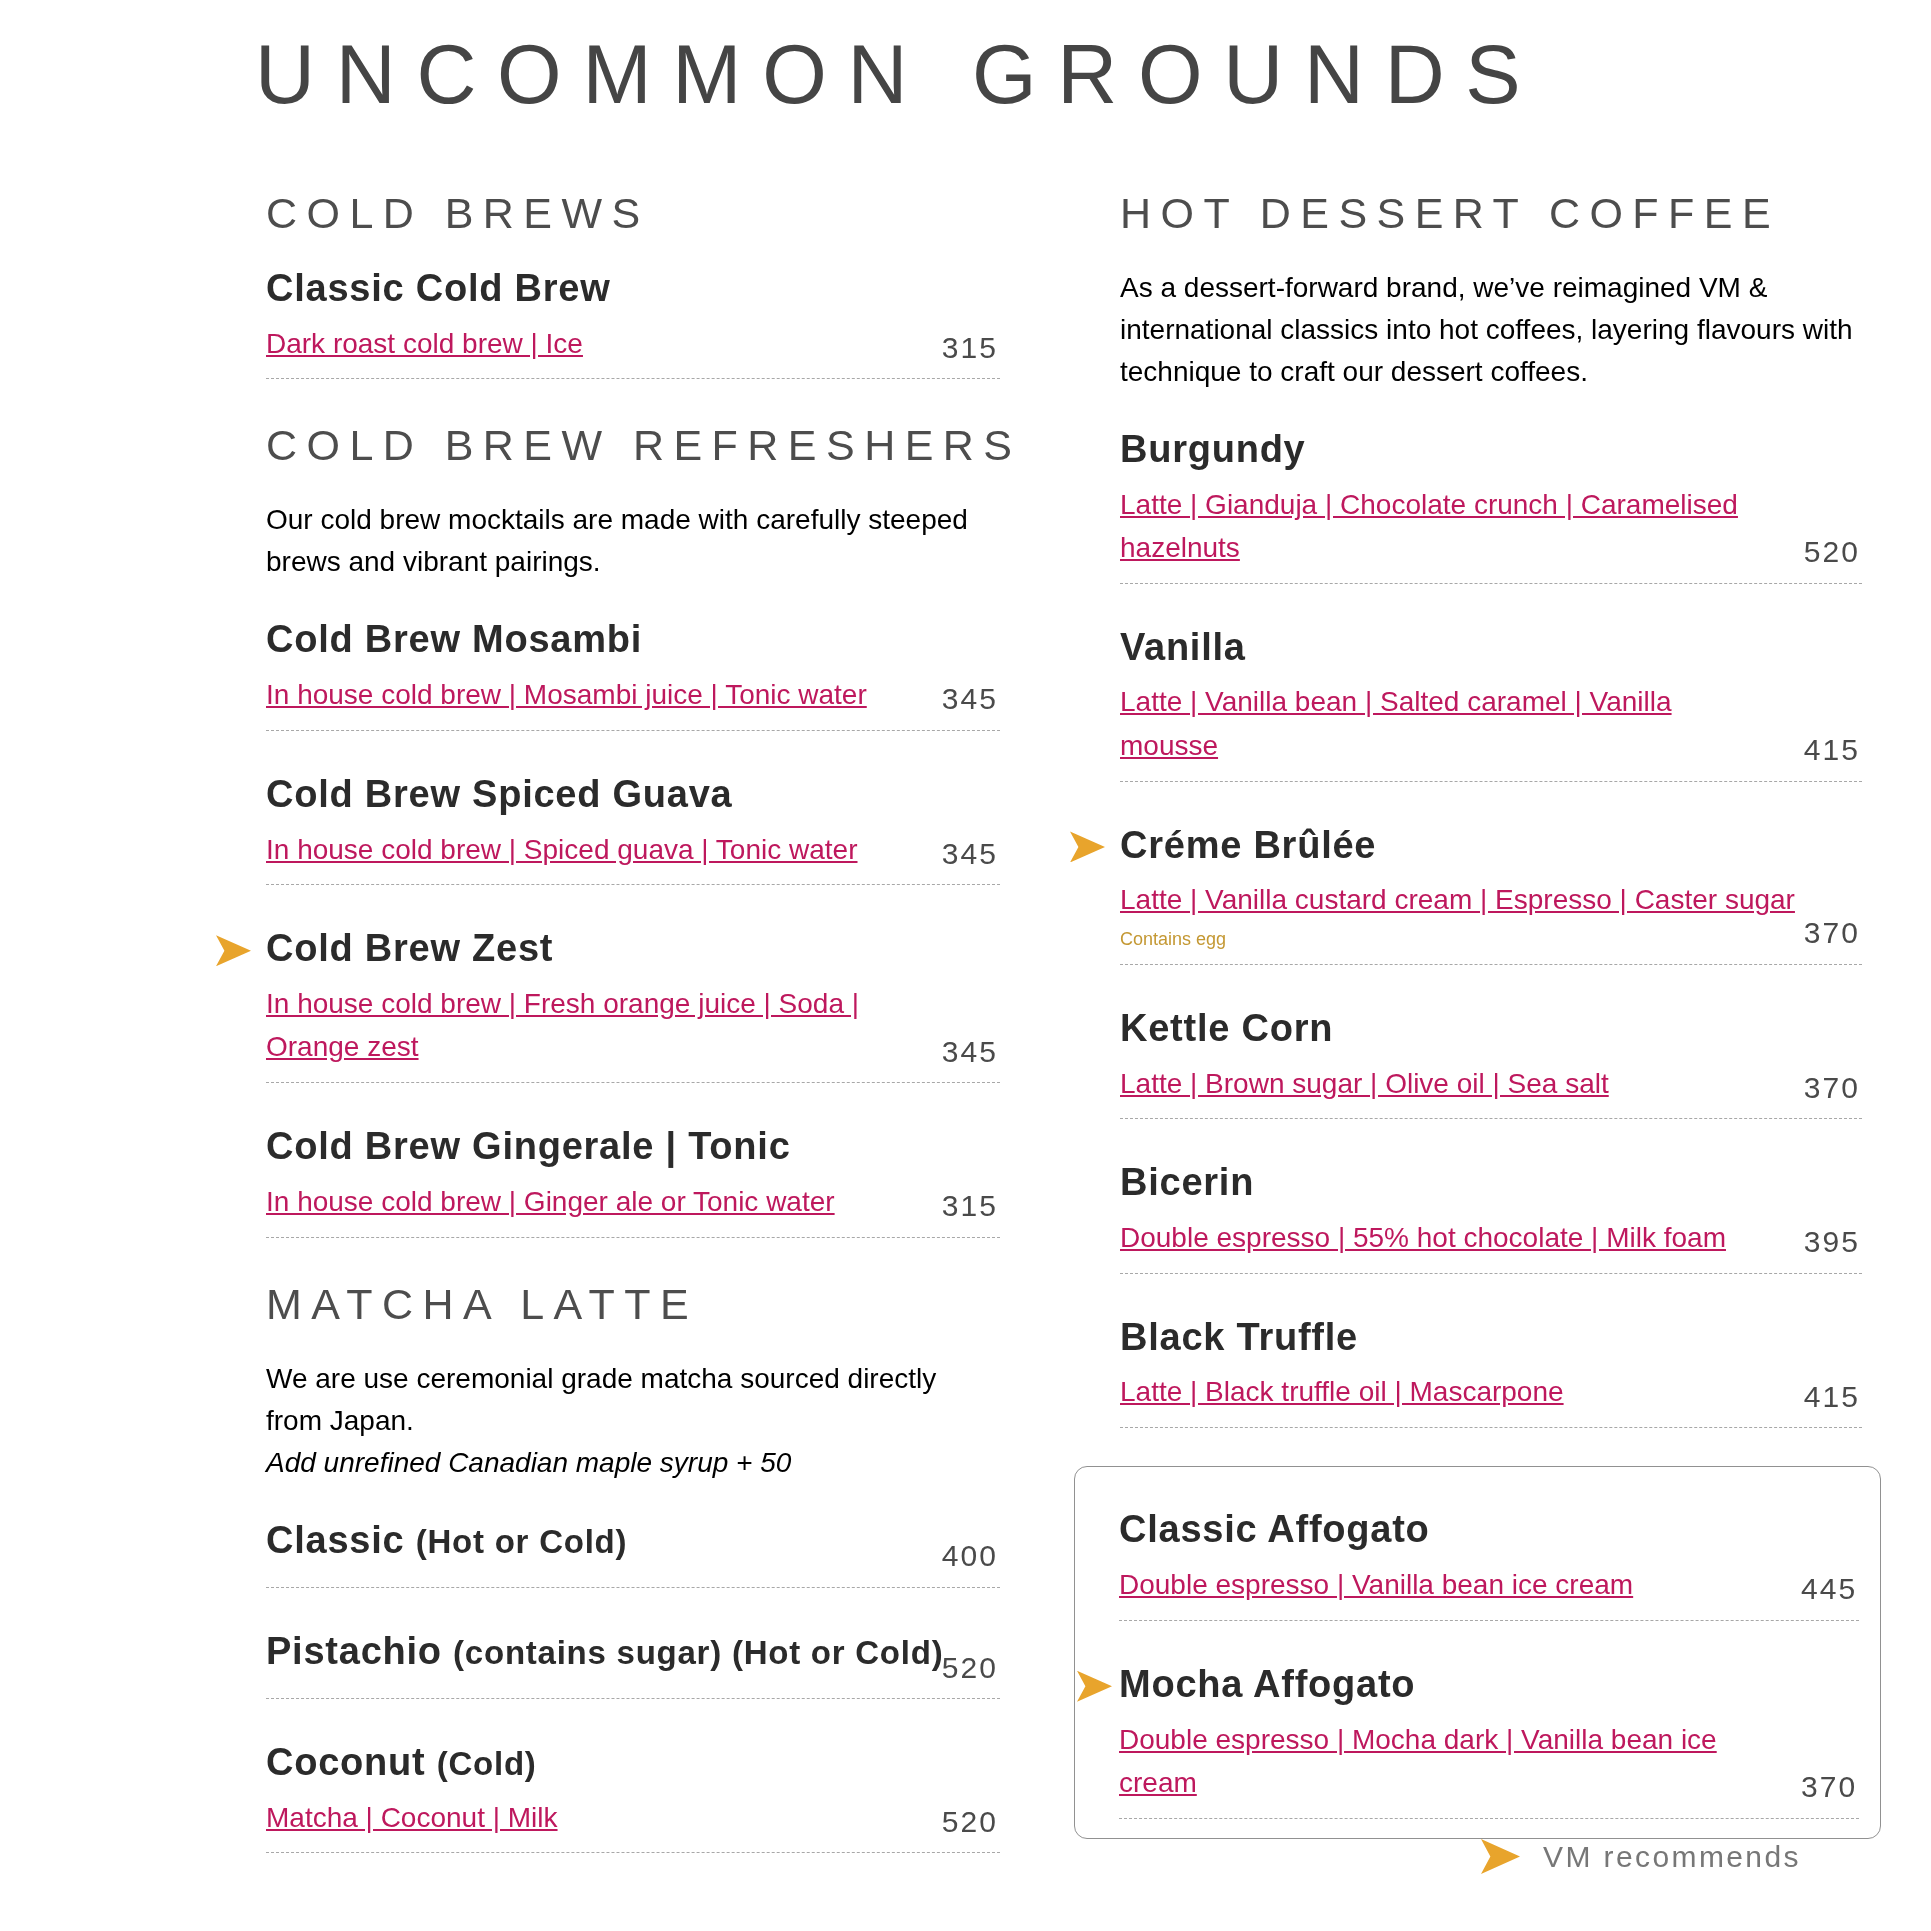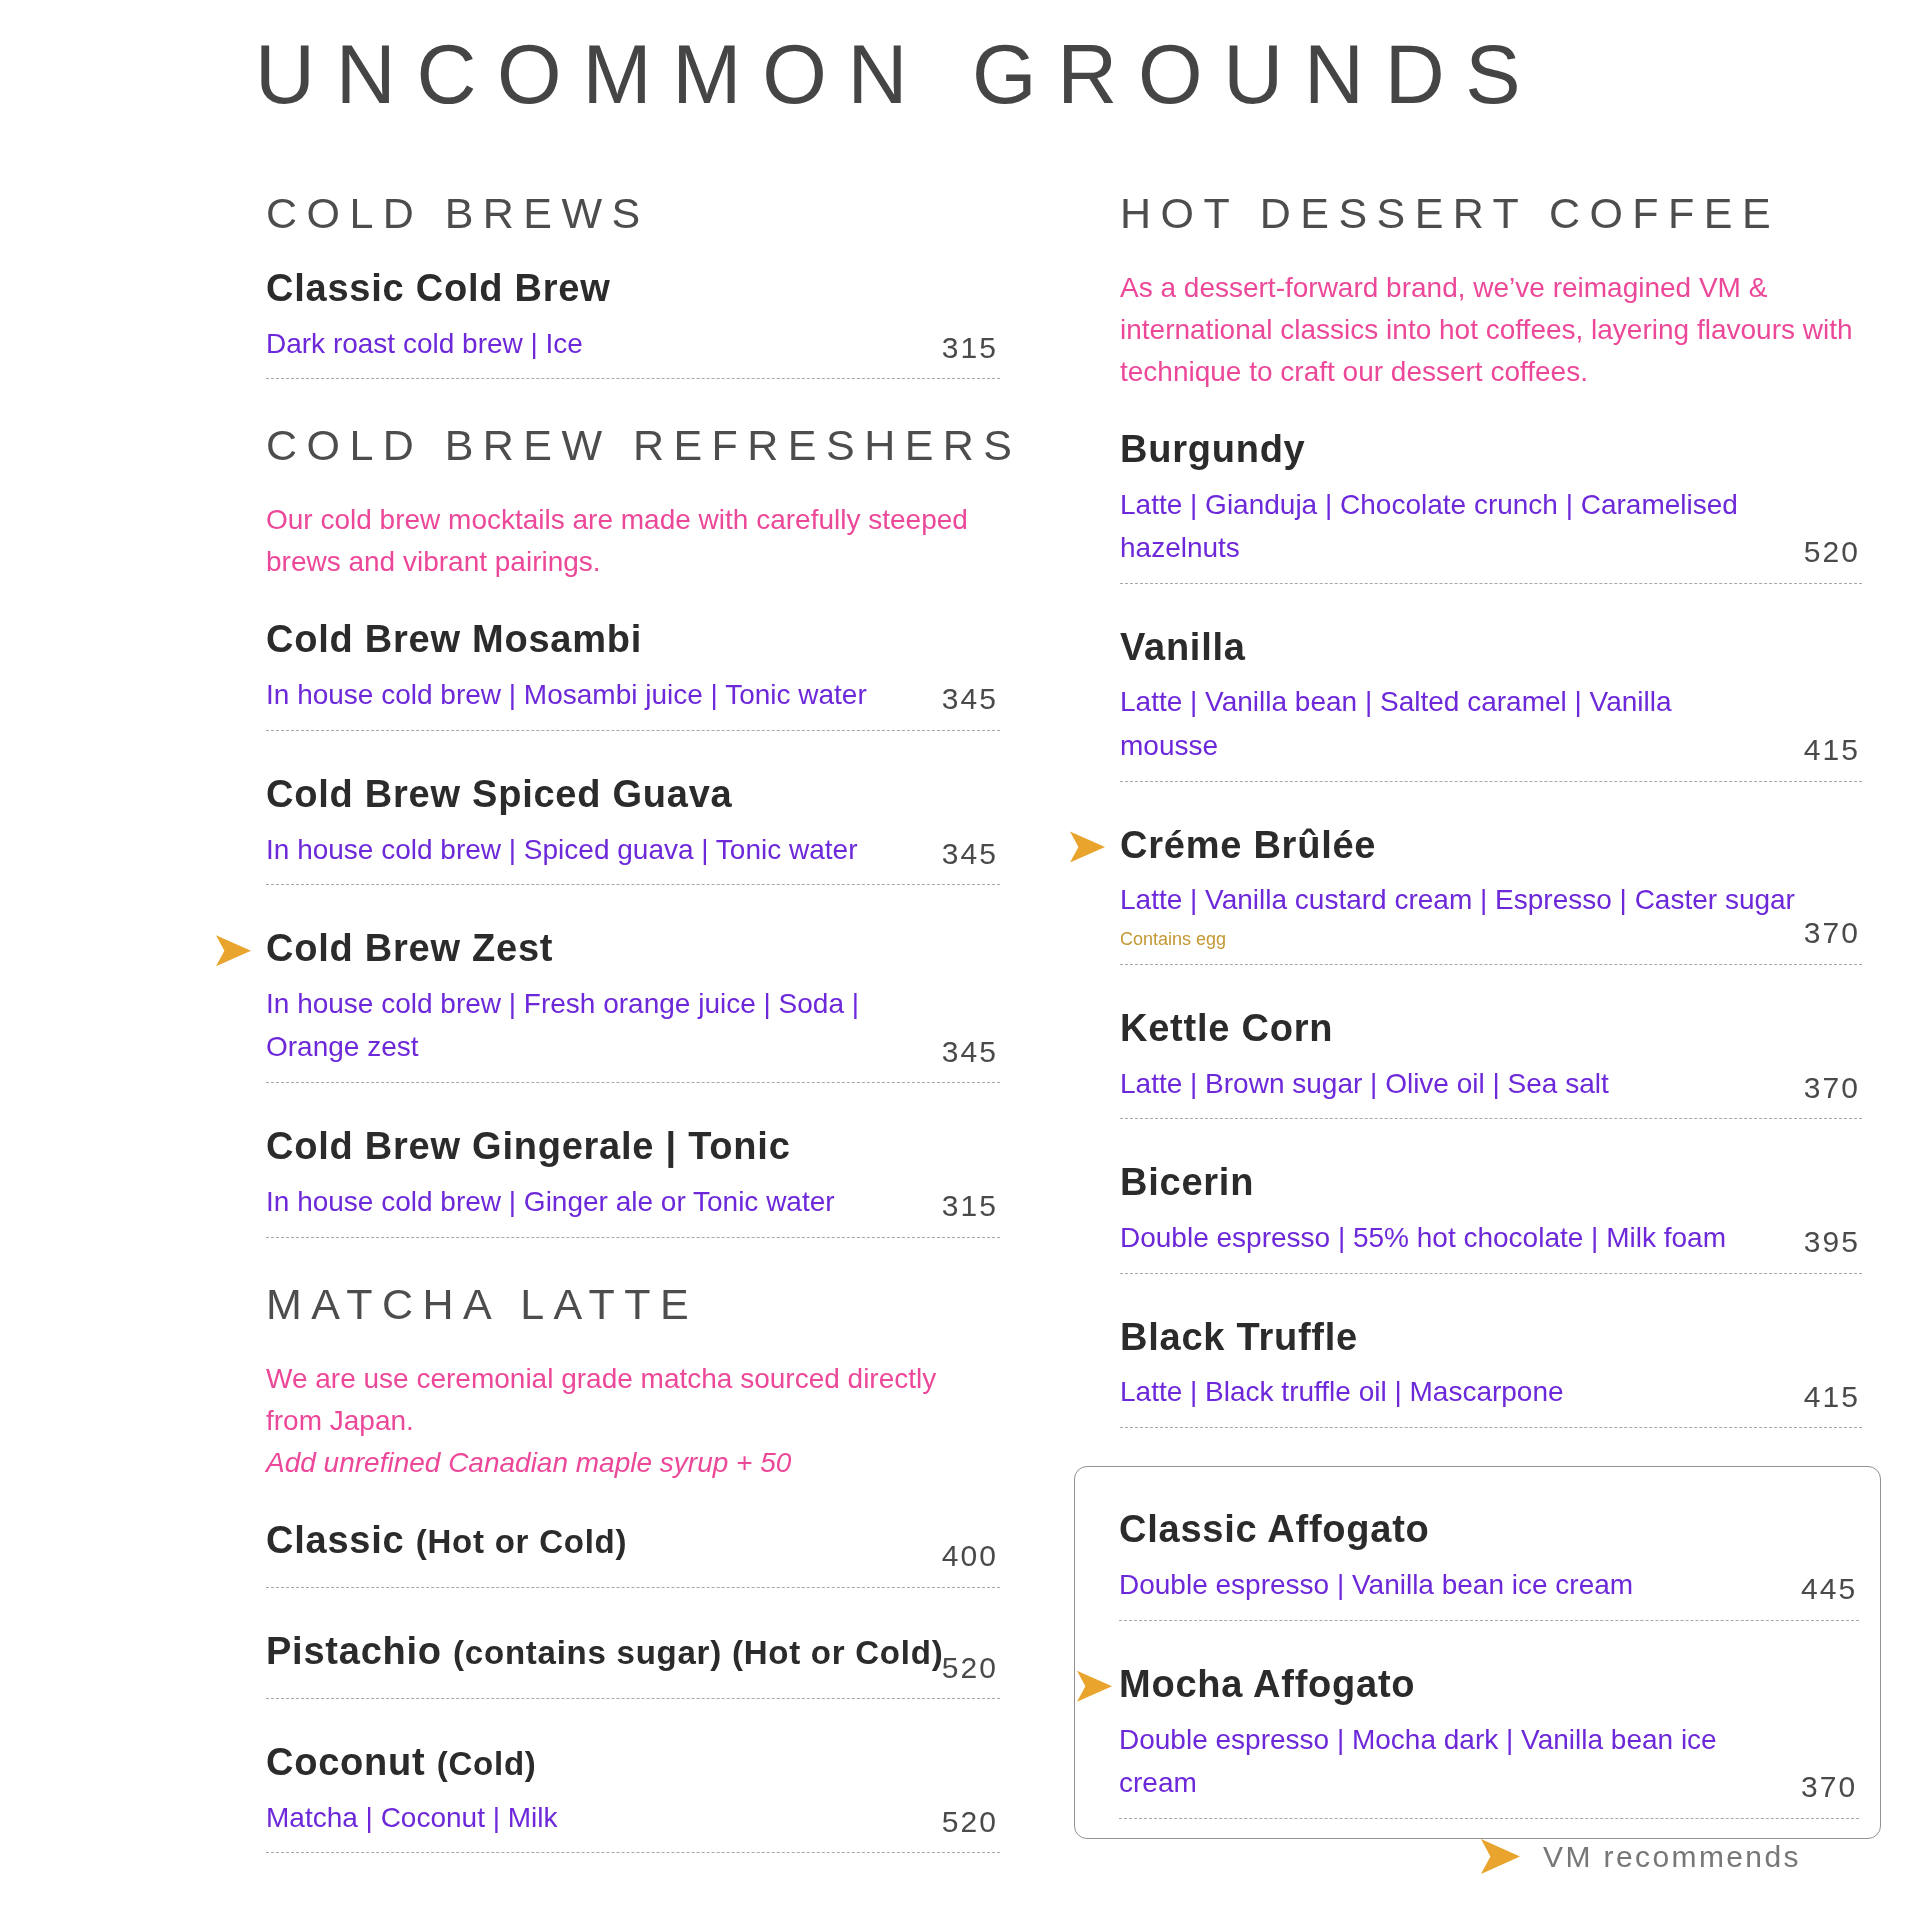--- a/index.html
+++ b/index.html
@@ -14,33 +14,33 @@
   }
   .col { position:absolute; top:189px; }
   .col-left  { left:266px;  width:734px; }
   .col-right { left:1120px; width:742px; }
 
   .section { margin-bottom:21px; }
   .section-heading {
     margin:0 0 29px 0; font-size:43px; font-weight:normal;
     letter-spacing:0.22em; color:#4d4d4d; white-space:nowrap;
   }
-  .intro { margin:0 0 35px 0; font-size:28px; line-height:1.5; color:#ec4899; }
+  .intro { margin:0 0 35px 0; font-size:28px; line-height:1.5; color:#000000; }
   .intro-note { font-style:italic; }
 
   .item {
     position:relative; margin-bottom:42px; padding-bottom:13.5px;
     border-bottom:1.9px dashed #a8a8a8;
   }
   .item-name {
     margin:0 0 11.6px 0; font-size:38px; font-weight:bold;
     color:#2b2b2b; letter-spacing:0.02em;
   }
   .item-suffix { font-size:33px; }
-  .item-desc { font-size:28px; line-height:1.55; color:#6d28d9; margin-right:114px; }
+  .item-desc { font-size:28px; line-height:1.55; color:#be185d; margin-right:114px;text-decoration:underline; }
   .item-desc.full { margin-right:0; }
   .item-note { margin-top:7.7px; font-size:18px; color:#c49833; }
   .item-price {
     position:absolute; right:1.9px; bottom:13.5px;
     font-size:30px; color:#4a4a4a; letter-spacing:0.07em;
   }
 
   .arrow-icon {
     position:absolute; left:-50px; top:7.7px; width:35px; height:31px;
     background:#e8a42c;

